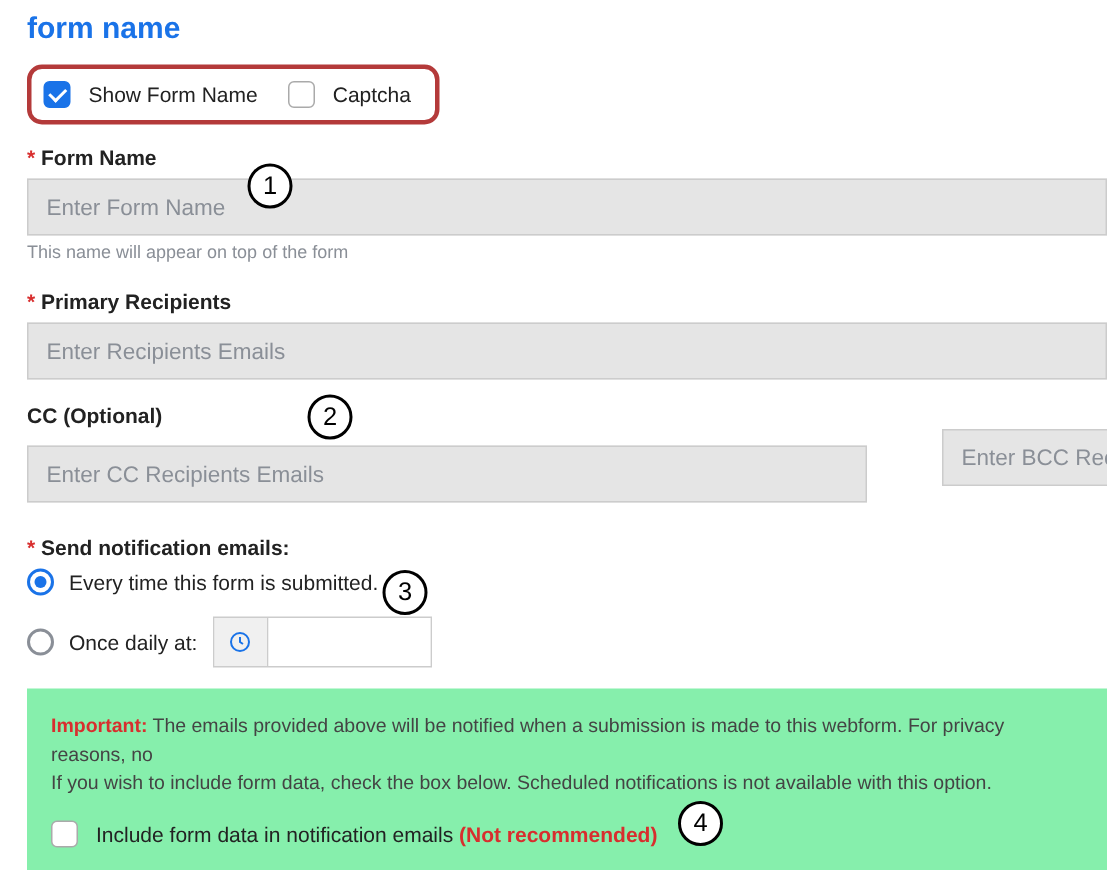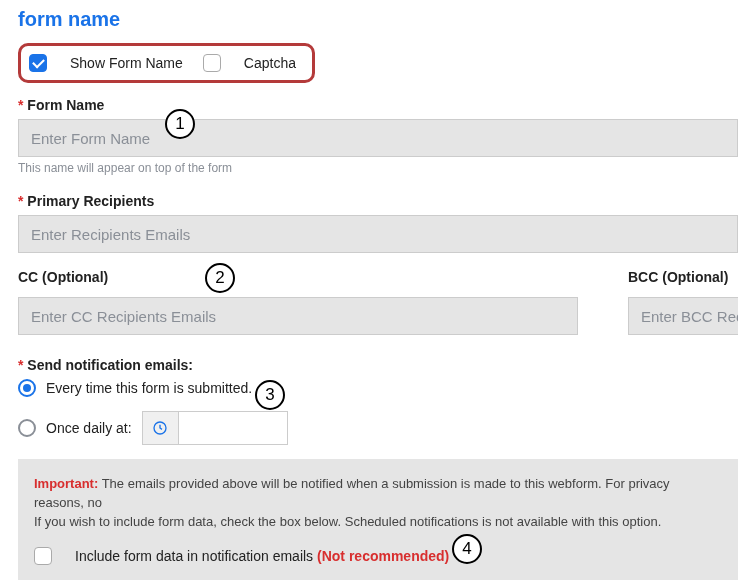--- a/index.html
+++ b/index.html
@@ -26,21 +26,21 @@
   align-items: center;
   gap: 20px;
   border: 3px solid #b43a3a;
   border-radius: 10px;
   padding: 8px 16px 8px 8px;
   margin-bottom: 14px;
 }
 .cb-wrap {
   display: inline-flex;
   align-items: center;
-  gap: 23px;
+  gap: 12px;
   font-size: 14px;
   color: #222;
   cursor: pointer;
 }
 .cb {
   width: 18px;
   height: 18px;
   border-radius: 4px;
   border: 1.5px solid #aaa;
   background: #fff;
@@ -144,21 +144,21 @@
   cursor: pointer;
 }
 .time-input {
   border: none;
   width: 108px;
   height: 100%;
   padding: 0 8px;
   font-size: 14px;
 }
 .info-box {
-  background: #e5e5e5;
+  background: #86efac;
   margin-top: 14px;
   padding: 16px 26px 14px 16px;
   width: 720px;
   font-size: 13px;
   line-height: 1.45;
   color: #444;
 }
 .info-box .important { color: #d82e2e; font-weight: 700; }
 .include-row {
   margin-top: 14px;
@@ -215,21 +215,20 @@
     <span class="lbl req">Primary Recipients</span>
     <input class="input" placeholder="Enter Recipients Emails" style="">
   </div>
 
   <div class="two-col">
     <div class="col-cc">
       <span class="lbl" style="font-weight:700;">CC (Optional)</span>
       <input class="input" style="margin-top: 6px;" placeholder="Enter CC Recipients Emails">
     </div>
     <div class="col-bcc">
-      <span class="lbl" style="font-weight:700;">BCC (Optional)</span>
       <input class="input" style="margin-top: 6px;" placeholder="Enter BCC Recip">
     </div>
   </div>
 
   <div class="form-group" style="margin-top:22px;">
     <span class="lbl req">Send notification emails:</span>
     <div class="radios">
       <div class="radio-row">
         <span class="radio sel"></span>
         <span>Every time this form is submitted.</span>

